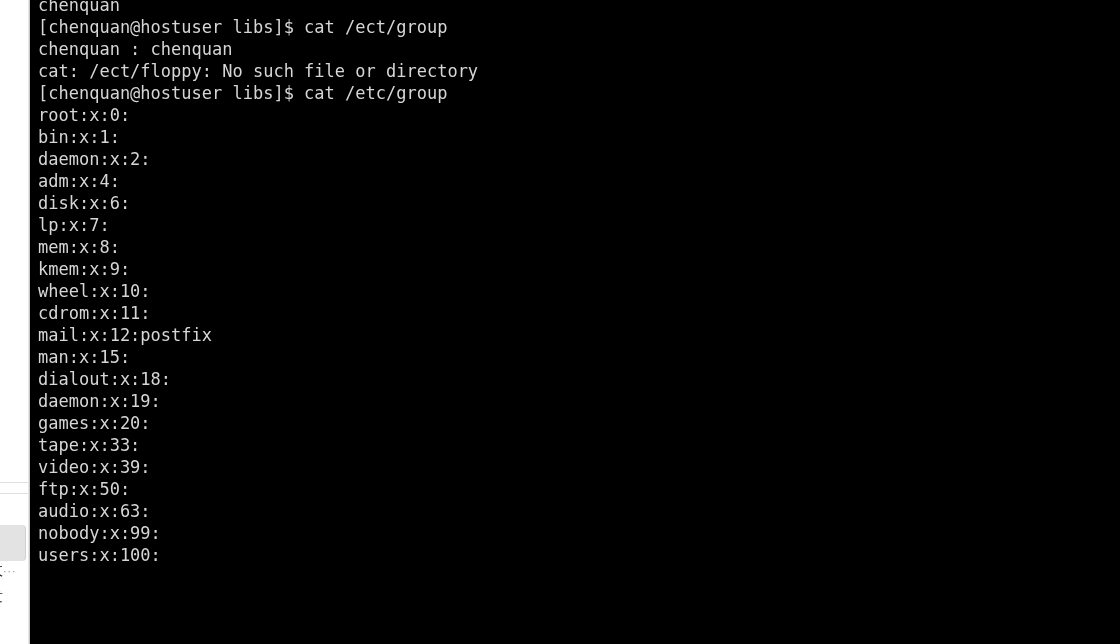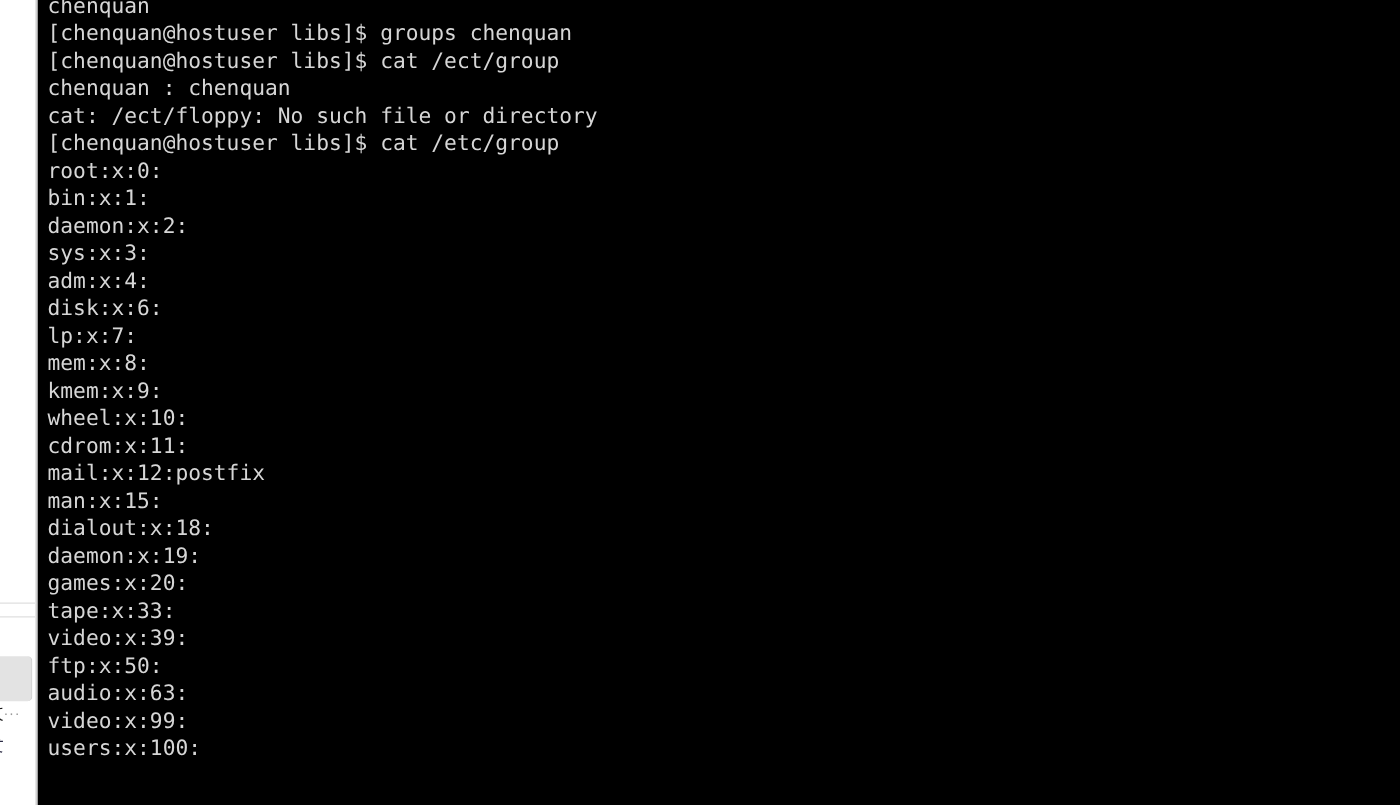--- a/index.html
+++ b/index.html
@@ -127,43 +127,41 @@
     <div class="panel-divider" id="panel-divider-lower"></div>
     <div id="panel-selected-block"></div>
     <div class="panel-glyph-row" id="panel-glyph-row-1"><span>收</span><span class="panel-glyph-dots">···</span></div>
     <div class="panel-glyph-row" id="panel-glyph-row-2"><span>发</span></div>
   </div>
   <div id="left-panel-border"></div>
 
   <div id="terminal">
     <div id="terminal-lines">
         <div class="term-line">chenquan</div>
-        <div class="term-line">[chenquan@hostuser libs]$ groups chenquan</div>
         <div class="term-line">[chenquan@hostuser libs]$ cat /ect/group</div>
         <div class="term-line">chenquan : chenquan</div>
         <div class="term-line">cat: /ect/floppy: No such file or directory</div>
         <div class="term-line">[chenquan@hostuser libs]$ cat /etc/group</div>
         <div class="term-line">root:x:0:</div>
         <div class="term-line">bin:x:1:</div>
         <div class="term-line">daemon:x:2:</div>
-        <div class="term-line">sys:x:3:</div>
         <div class="term-line">adm:x:4:</div>
         <div class="term-line">disk:x:6:</div>
         <div class="term-line">lp:x:7:</div>
         <div class="term-line">mem:x:8:</div>
         <div class="term-line">kmem:x:9:</div>
         <div class="term-line">wheel:x:10:</div>
         <div class="term-line">cdrom:x:11:</div>
         <div class="term-line">mail:x:12:postfix</div>
         <div class="term-line">man:x:15:</div>
         <div class="term-line">dialout:x:18:</div>
         <div class="term-line">daemon:x:19:</div>
         <div class="term-line">games:x:20:</div>
         <div class="term-line">tape:x:33:</div>
         <div class="term-line">video:x:39:</div>
         <div class="term-line">ftp:x:50:</div>
         <div class="term-line">audio:x:63:</div>
-        <div class="term-line">video:x:99:</div>
+        <div class="term-line">nobody:x:99:</div>
         <div class="term-line">users:x:100:</div>
       </div>
   </div>
 
 </div>
 
 </body></html>

